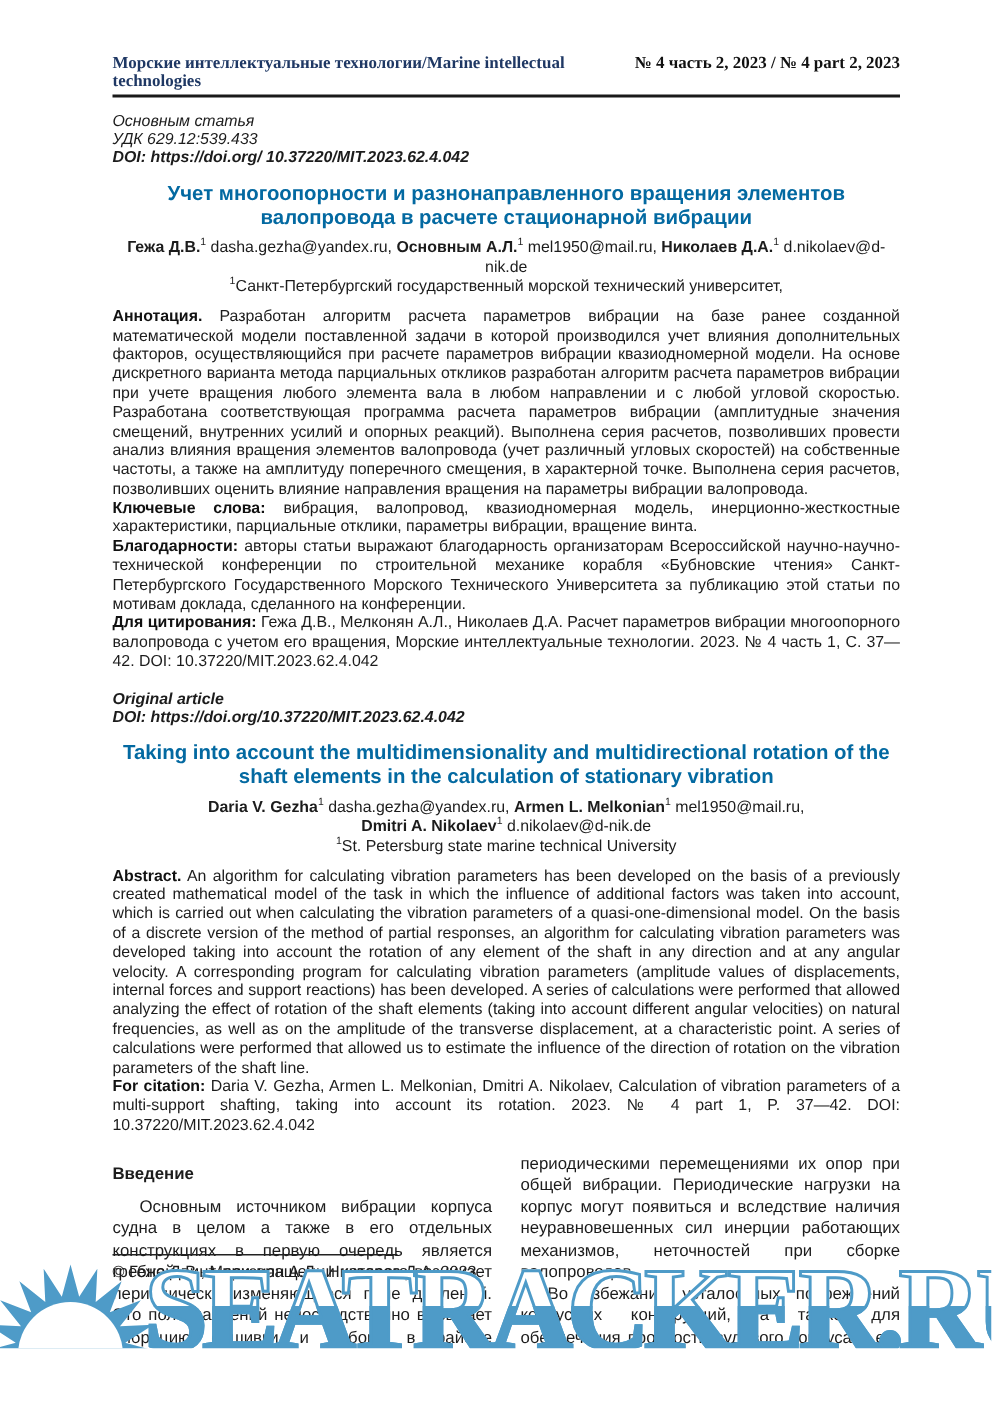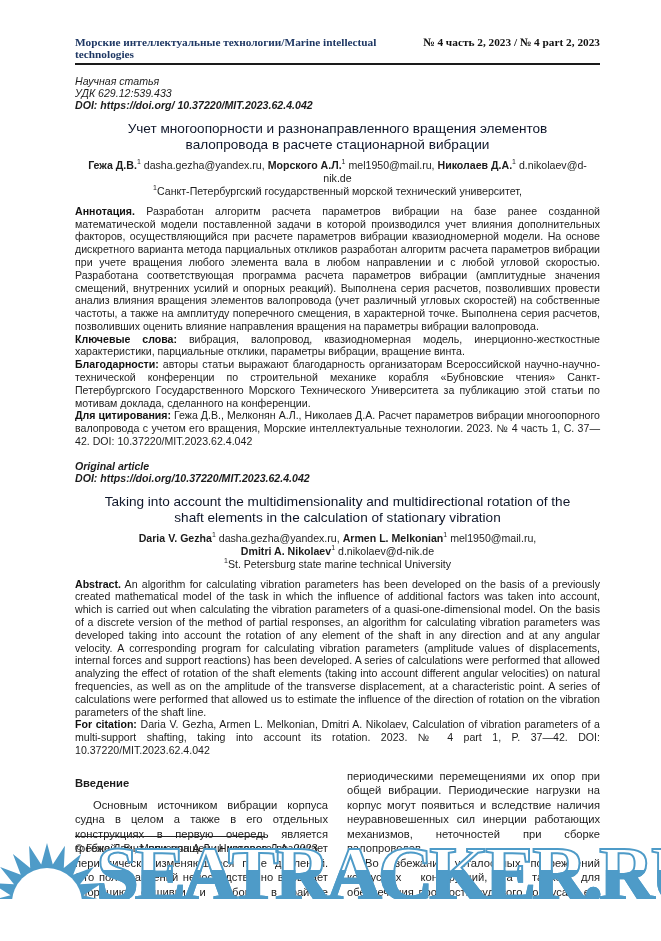--- a/index.html
+++ b/index.html
@@ -10,21 +10,21 @@
           justify-content:space-between;align-items:baseline;
           border-bottom:2px solid #1a1a1a;padding-bottom:3px;
           font-family:"Liberation Serif",serif;font-weight:bold;font-size:11.3px;}
   .header .journal{color:#1F3864;}
   .header .issue{color:#111;white-space:nowrap;}
   
   .content{position:absolute;top:76px;left:75px;width:525px;font-size:10.6px;}
   .meta{font-style:italic;line-height:11.9px;}
   .meta .doi-line{font-weight:bold;}
   .meta-en{margin-top:13px;font-style:italic;font-weight:bold;line-height:11.9px;}
-  h1{font-size:13.6px;line-height:16.5px;margin:9px 0 5px;text-align:center;font-weight:normal;color:#0f172a;}
+  h1{font-size:13.6px;line-height:16.5px;margin:9px 0 5px;text-align:center;font-weight:bold;color:#0369a1;}
   .authors{text-align:center;font-size:10.6px;line-height:13px;}
   .affil{text-align:center;font-size:10.6px;line-height:13px;}
   sup{font-size:7px;line-height:0;}
   .block{margin-top:7px;}
   .block p{margin:0;text-align:justify;line-height:12.8px;}
   .block b{color:#111;}
   
   .columns{display:flex;gap:19px;margin-top:12px;font-size:11.2px;}
   .col{width:253px;}
   .col p{margin:0;text-align:justify;line-height:14.5px;}
@@ -52,31 +52,31 @@
 <div class="page">
 
   <div class="header">
     <span class="journal">Морские интеллектуальные технологии/Marine intellectual technologies</span>
     <span class="issue">№ 4 часть 2, 2023 / № 4 part 2, 2023</span>
   </div>
 
   <div class="content">
 
     <div class="meta">
-      <div>Научная статья</div>
+      <div>Основным статья</div>
       <div>УДК 629.12:539.433</div>
       <div class="doi-line">DOI: https://doi.org/ 10.37220/MIT.2023.62.4.042</div>
     </div>
 
     <h1><span>Учет многоопорности и разнонаправленного вращения элементов</span><br><span>валопровода в расчете стационарной вибрации</span></h1>
 
     <div class="authors">
       <b>Гежа Д.В.</b><sup>1</sup>
       <span>dasha.gezha@yandex.ru,</span>
-      <b>Морского А.Л.</b><sup>1</sup>
+      <b>Основным А.Л.</b><sup>1</sup>
       <span>mel1950@mail.ru,</span>
       <b>Николаев Д.А.</b><sup>1</sup>
       <span>d.nikolaev@d-nik.de</span>
     </div>
     <div class="affil"><sup>1</sup><span>Санкт-Петербургский государственный морской технический университет,</span></div>
 
     <div class="block">
       <p><b>Аннотация.</b> <span>Разработан алгоритм расчета параметров вибрации на базе ранее созданной математической модели поставленной задачи в которой производился учет влияния дополнительных факторов, осуществляющийся при расчете параметров вибрации квазиодномерной модели. На основе дискретного варианта метода парциальных откликов разработан алгоритм расчета параметров вибрации при учете вращения любого элемента вала в любом направлении и с любой угловой скоростью. Разработана соответствующая программа расчета параметров вибрации (амплитудные значения смещений, внутренних усилий и опорных реакций). Выполнена серия расчетов, позволивших провести анализ влияния вращения элементов валопровода (учет различный угловых скоростей) на собственные частоты, а также на амплитуду поперечного смещения, в характерной точке. Выполнена серия расчетов, позволивших оценить влияние направления вращения на параметры вибрации валопровода.</span></p>
       <p><b>Ключевые слова:</b> <span>вибрация, валопровод, квазиодномерная модель, инерционно-жесткостные характеристики, парциальные отклики, параметры вибрации, вращение винта.</span></p>
       <p><b>Благодарности:</b> <span>авторы статьи выражают благодарность организаторам Всероссийской научно-научно-технической конференции по строительной механике корабля «Бубновские чтения» Санкт-Петербургского Государственного Морского Технического Университета за публикацию этой статьи по мотивам доклада, сделанного на конференции.</span></p>

